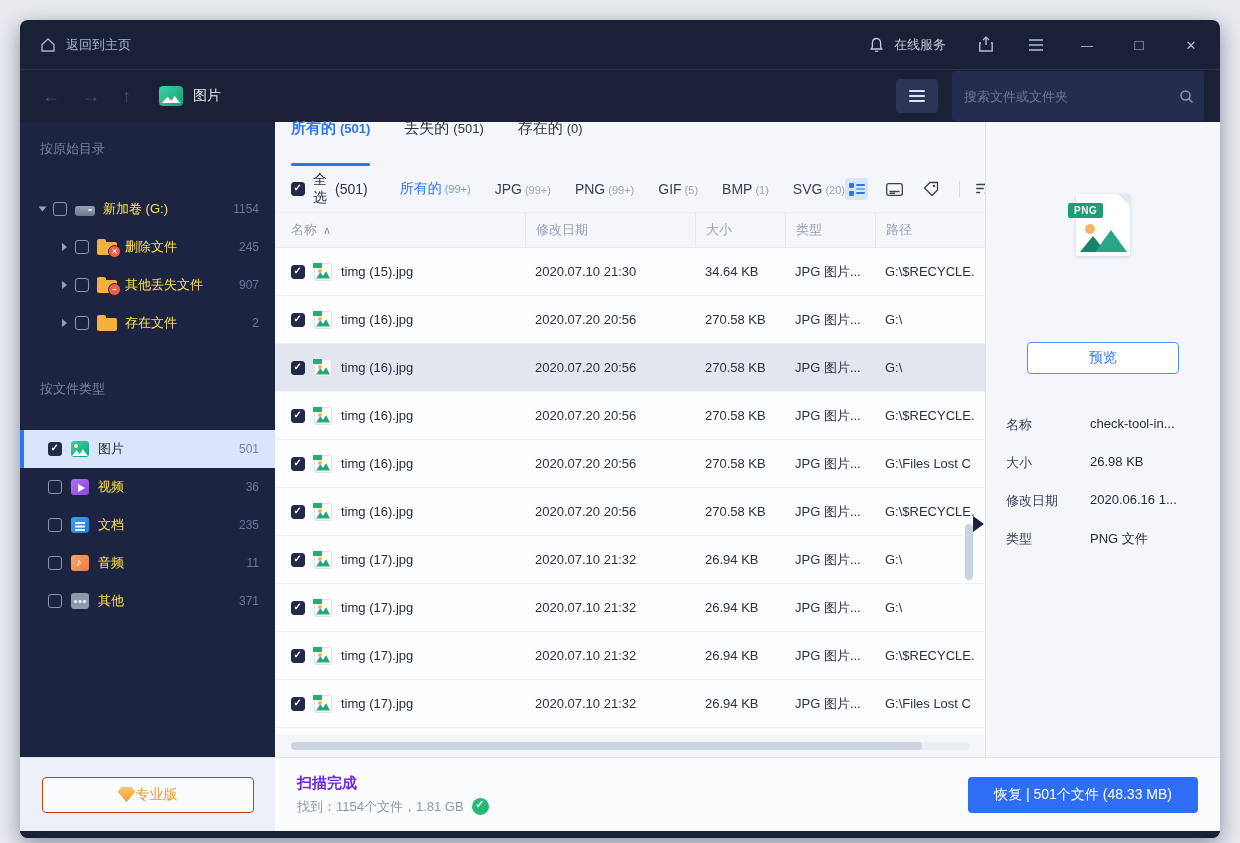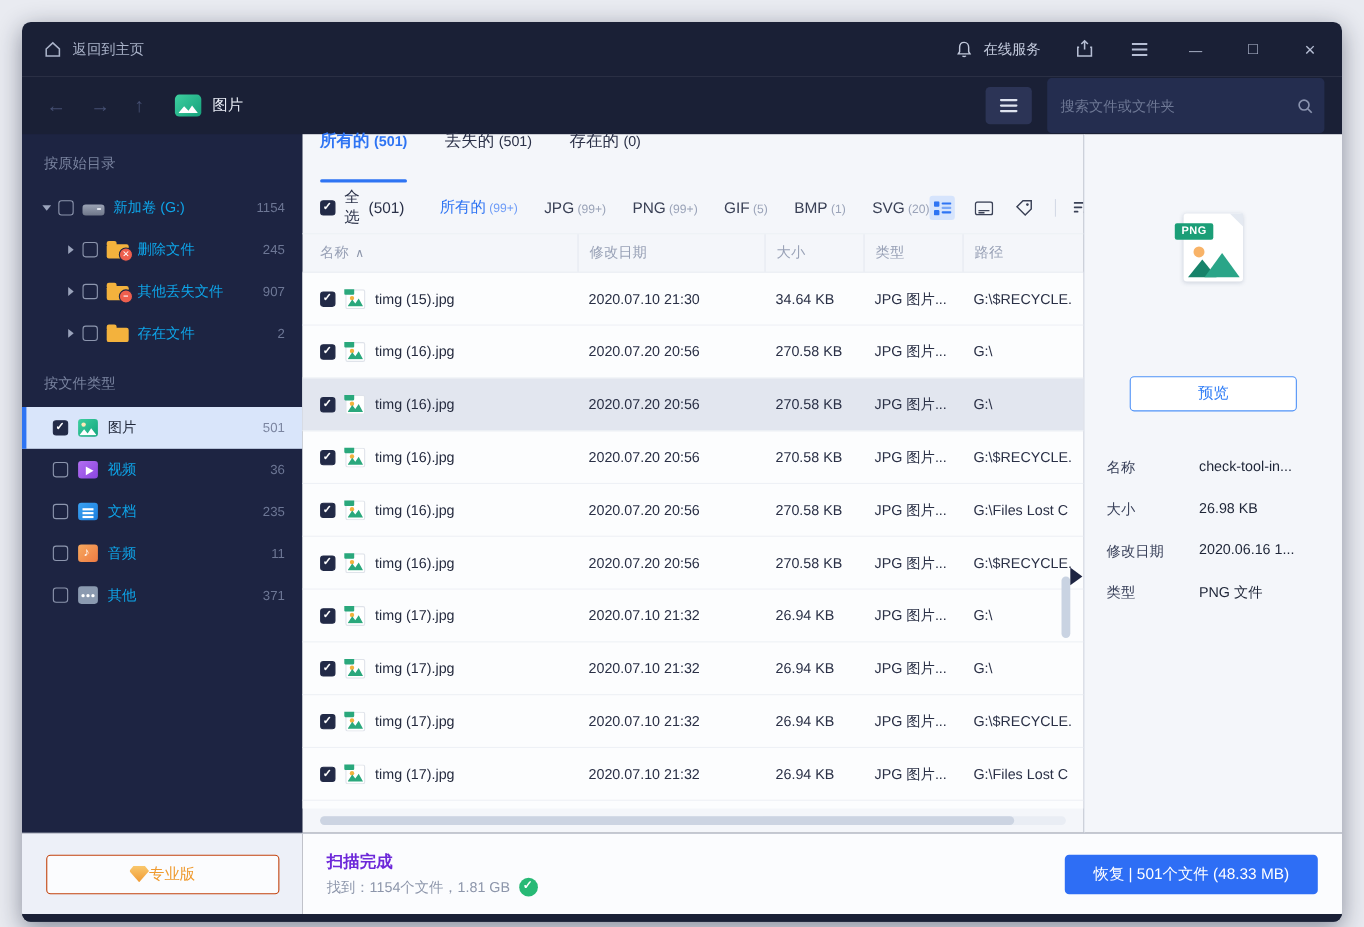--- a/index.html
+++ b/index.html
@@ -43,33 +43,33 @@
   .searchbox { width:252px; height:50px; background:#242d4f; border-radius:4px;
                display:flex; align-items:center; padding:0 10px 0 12px; }
   .searchbox input { flex:1; background:transparent; border:none; outline:none;
                color:#cfd6e6; font-size:13px; font-family:inherit; }
   .searchbox input::placeholder { color:#6d7794; }
 
   
   .content { flex:1; display:flex; min-height:0; }
 
   
-  .sidebar { flex:0 0 255px; background:#1d2442; display:flex; flex-direction:column; overflow:hidden; }
+  .sidebar { flex:0 0 255px; background:#1d2442; display:flex; flex-direction:column; overflow:hidden;gap:20px; }
   .side-section { color:#79839f; font-size:13px; padding:18px 20px 12px; }
   .trow { height:38px; display:flex; align-items:center; gap:8px; padding-right:16px; position:relative; }
   .trow .caret { width:0; height:0; border-top:4px solid transparent; border-bottom:4px solid transparent;
                  border-left:5px solid #9aa3bb; margin-left:2px; }
   .trow.expanded .caret { transform:rotate(90deg); }
   .trow.lv0 { padding-left:18px; }
   .trow.lv1 { padding-left:40px; }
   .cb { width:14px; height:14px; border:1.5px solid #8d96ae; border-radius:3px; flex:0 0 14px; position:relative; }
   .cb.dark-checked, .typerow.checked .cb { background:#222a47; border-color:#222a47; }
   .cb.dark-checked::after, .typerow.checked .cb::after {
       content:"✓"; position:absolute; left:1.5px; top:-1px; color:#fff; font-size:10px; font-weight:bold; }
-  .tlabel { color:#0ea5e9; font-size:13px; flex:1; white-space:nowrap; overflow:hidden; }
+  .tlabel { color:#fde047; font-size:13px; flex:1; white-space:nowrap; overflow:hidden; }
   .tcount { color:#6d7795; font-size:12px; }
   
   .tico { width:20px; height:15px; position:relative; flex:0 0 20px; }
   .tico.drive { height:10px; margin-top:3px; background:linear-gradient(#9aa2b4,#6e7689); border-radius:3px; }
   .tico.drive::after { content:""; position:absolute; right:3px; top:3px; width:4px; height:2px; background:#dfe3ec; border-radius:1px; }
   .fold { background:#f3b23d; border-radius:2px; height:13px; margin-top:2px; }
   .fold::before { content:""; position:absolute; top:-3px; left:0; width:9px; height:4px;
                   background:#f3b23d; border-radius:2px 2px 0 0; }
   .tico.folder-deleted::after, .tico.folder-lost::after {
       position:absolute; right:-4px; bottom:-3px; width:11px; height:11px; border-radius:50%;

